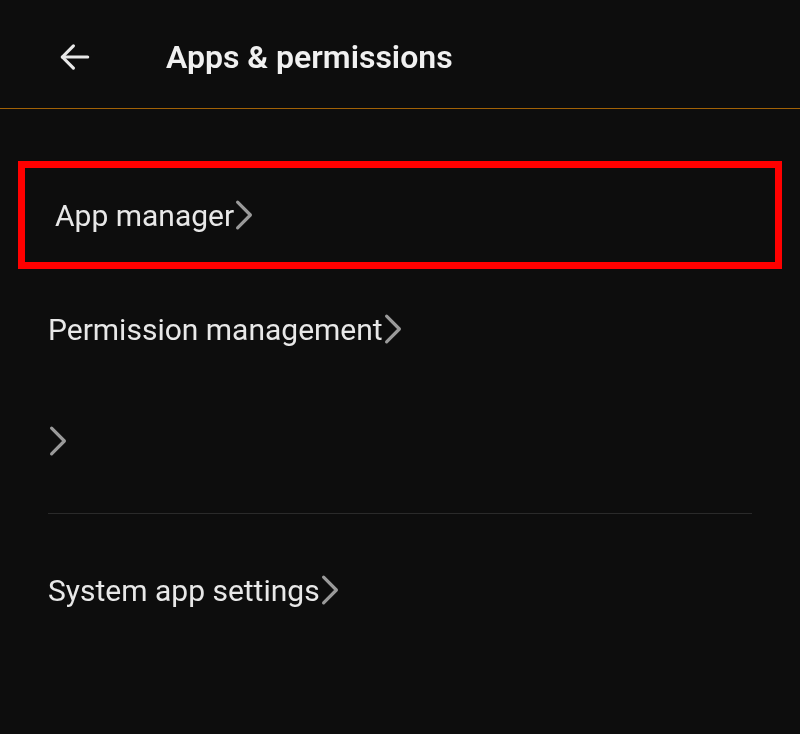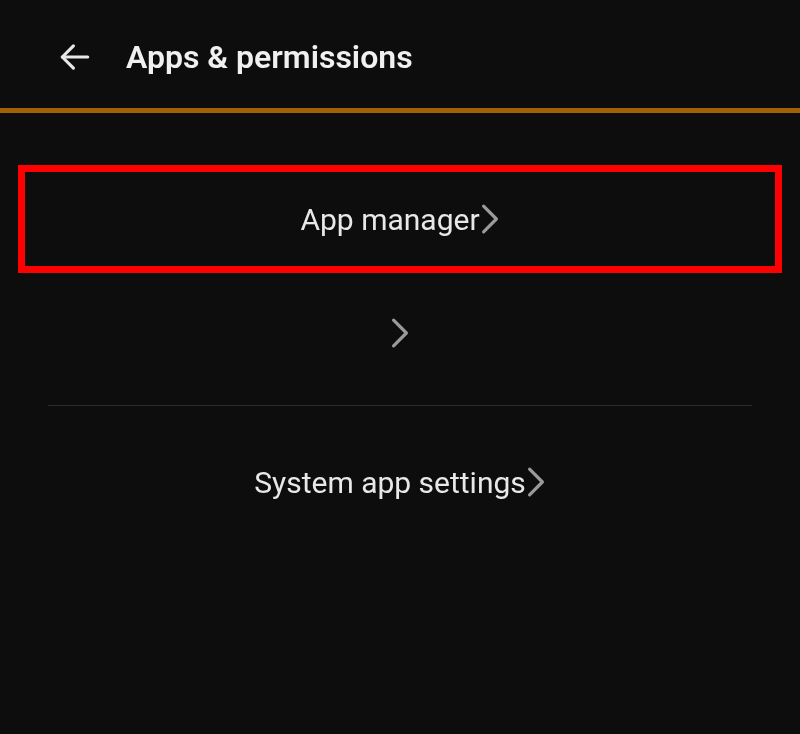--- a/index.html
+++ b/index.html
@@ -12,41 +12,42 @@
       height: 734px;
       background: #0d0d0d;
       font-family: -apple-system, BlinkMacSystemFont, 'Segoe UI', Roboto, sans-serif;
       color: #e8e8e8;
       overflow: hidden;
     }
     .header {
       display: flex;
       align-items: center;
       padding: 38px 12px 32px 56px;
-      border-bottom: 5px solid #a16207;
+      border-bottom: 1px solid #a16207;
+      gap: 40px;
     }
     .back-icon {
       display: flex;
       align-items: center;
       justify-content: center;
       margin-right: 32px;
       cursor: pointer;
     }
     .title {
       font-size: 32px;
       font-weight: 600;
       color: #f0f0f0;
     }
     .content {
       padding-top: 52px;
     }
     .list-item {
       display: flex;
       align-items: center;
-      justify-content: center;
+      justify-content: flex-start;
       padding: 0 48px;
       height: 112px;
       cursor: pointer;
     }
     .list-item-highlighted {
       border: 7px solid #ff0000;
       margin: 0 18px;
       padding: 0 30px;
       height: 108px;
     }
@@ -87,20 +88,28 @@
     <span class="item-label">App manager</span>
     <span class="chevron">
       <svg width="20" height="32" viewBox="0 0 12 20" fill="none" stroke="#9a9a9a" stroke-width="2" stroke-linecap="round" stroke-linejoin="round">
         <polyline points="2 2 10 10 2 18"></polyline>
       </svg>
     </span>
   </div>
 
   <div class="spacer-sm"></div>
 
+  <div class="list-item">
+    <span class="item-label">Permission management</span>
+    <span class="chevron">
+      <svg width="20" height="32" viewBox="0 0 12 20" fill="none" stroke="#9a9a9a" stroke-width="2" stroke-linecap="round" stroke-linejoin="round">
+        <polyline points="2 2 10 10 2 18"></polyline>
+      </svg>
+    </span>
+  </div>
 
   <div class="list-item">
     <span class="chevron">
       <svg width="20" height="32" viewBox="0 0 12 20" fill="none" stroke="#9a9a9a" stroke-width="2" stroke-linecap="round" stroke-linejoin="round">
         <polyline points="2 2 10 10 2 18"></polyline>
       </svg>
     </span>
   </div>
 
   <div class="divider"></div>

